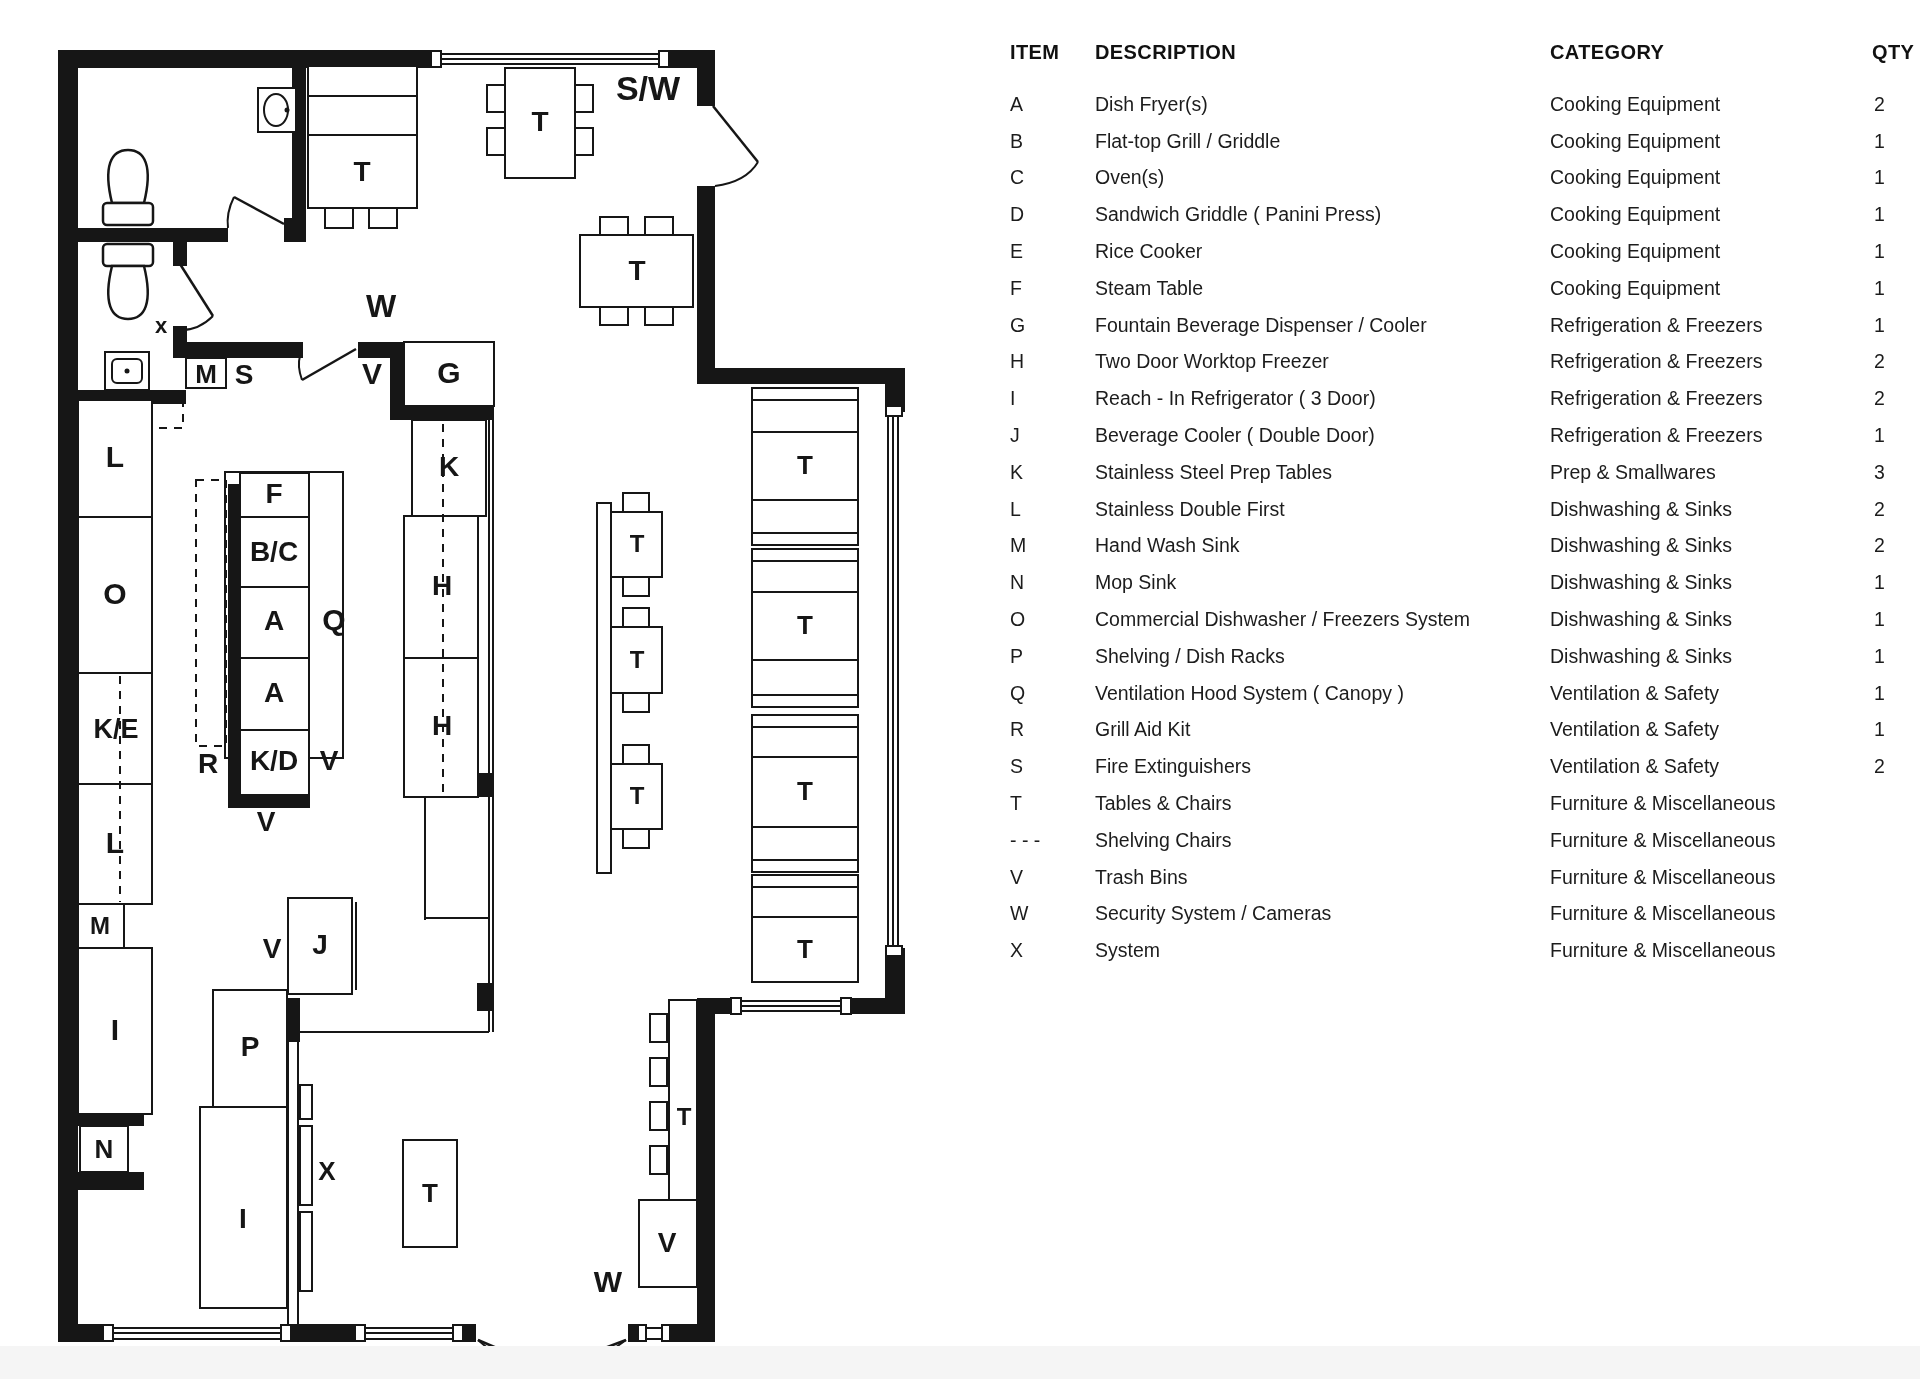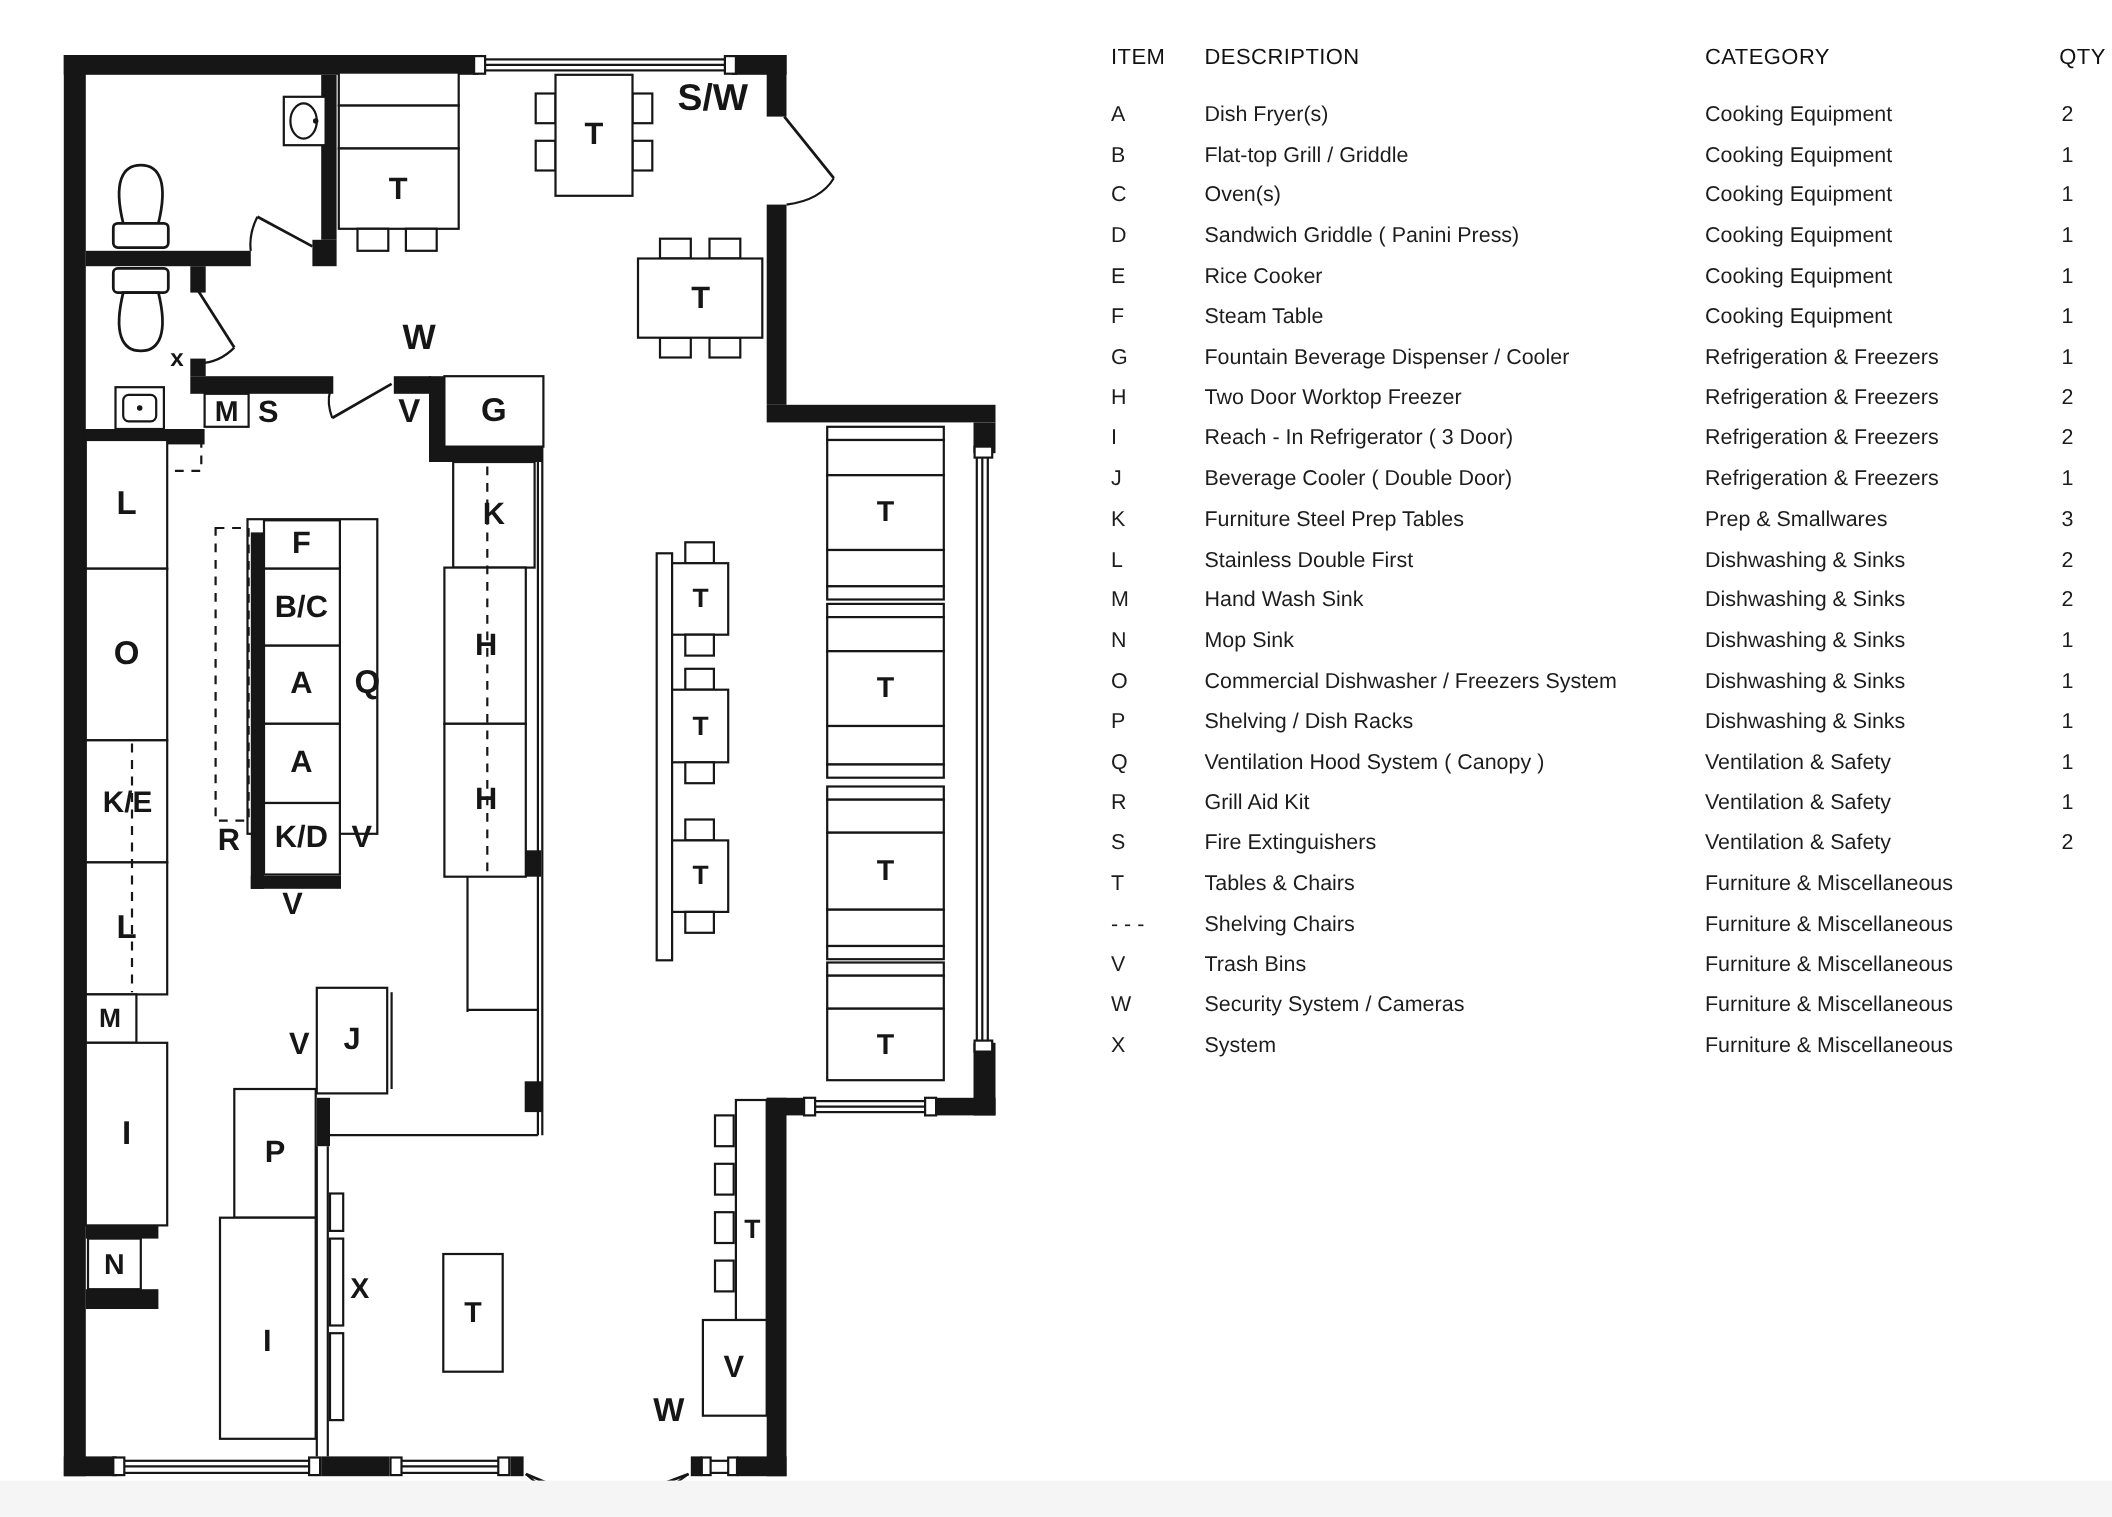--- a/index.html
+++ b/index.html
@@ -11,21 +11,21 @@
   .wall{fill:#161616;stroke:none;}
   .box{fill:#ffffff;stroke:#161616;stroke-width:2;}
   .box3{fill:#ffffff;stroke:#161616;stroke-width:2.5;}
   .ln{fill:none;stroke:#161616;stroke-width:2;}
   .ln3{fill:none;stroke:#161616;stroke-width:2.5;}
   .dash{fill:none;stroke:#161616;stroke-width:2;stroke-dasharray:8 7;}
   .plan-label{font-family:"Liberation Sans",sans-serif;font-weight:bold;fill:#161616;}
   
   .equip-table{position:absolute;left:1010px;top:38px;width:880px;}
   .t-head{display:grid;grid-template-columns:85px 455px 322px 50px;
-          font-weight:normal;font-size:20px;letter-spacing:.4px;height:28px;
+          font-weight:bold;font-size:20px;letter-spacing:.4px;height:28px;
           align-items:center;color:#111;}
   .t-rows{margin-top:20px;}
   .t-row{display:grid;grid-template-columns:85px 455px 322px 50px;
          height:36.8px;align-items:center;font-size:19.5px;color:#1c1c1c;}
   .c-qty{padding-left:2px;}
   .bottom-strip{position:absolute;left:0;top:1346px;width:1920px;height:33px;background:#f5f5f5;}
 </style>
 </head>
 <body>
 
@@ -392,21 +392,21 @@
         <span class="c-qty">2</span>
       </div>
       <div class="t-row">
         <span class="c-item">J</span>
         <span class="c-desc">Beverage Cooler ( Double Door)</span>
         <span class="c-cat">Refrigeration &amp; Freezers</span>
         <span class="c-qty">1</span>
       </div>
       <div class="t-row">
         <span class="c-item">K</span>
-        <span class="c-desc">Furniture Steel Prep Tables</span>
+        <span class="c-desc">Stainless Steel Prep Tables</span>
         <span class="c-cat">Prep &amp; Smallwares</span>
         <span class="c-qty">3</span>
       </div>
       <div class="t-row">
         <span class="c-item">L</span>
         <span class="c-desc">Stainless Double First</span>
         <span class="c-cat">Dishwashing &amp; Sinks</span>
         <span class="c-qty">2</span>
       </div>
       <div class="t-row">

